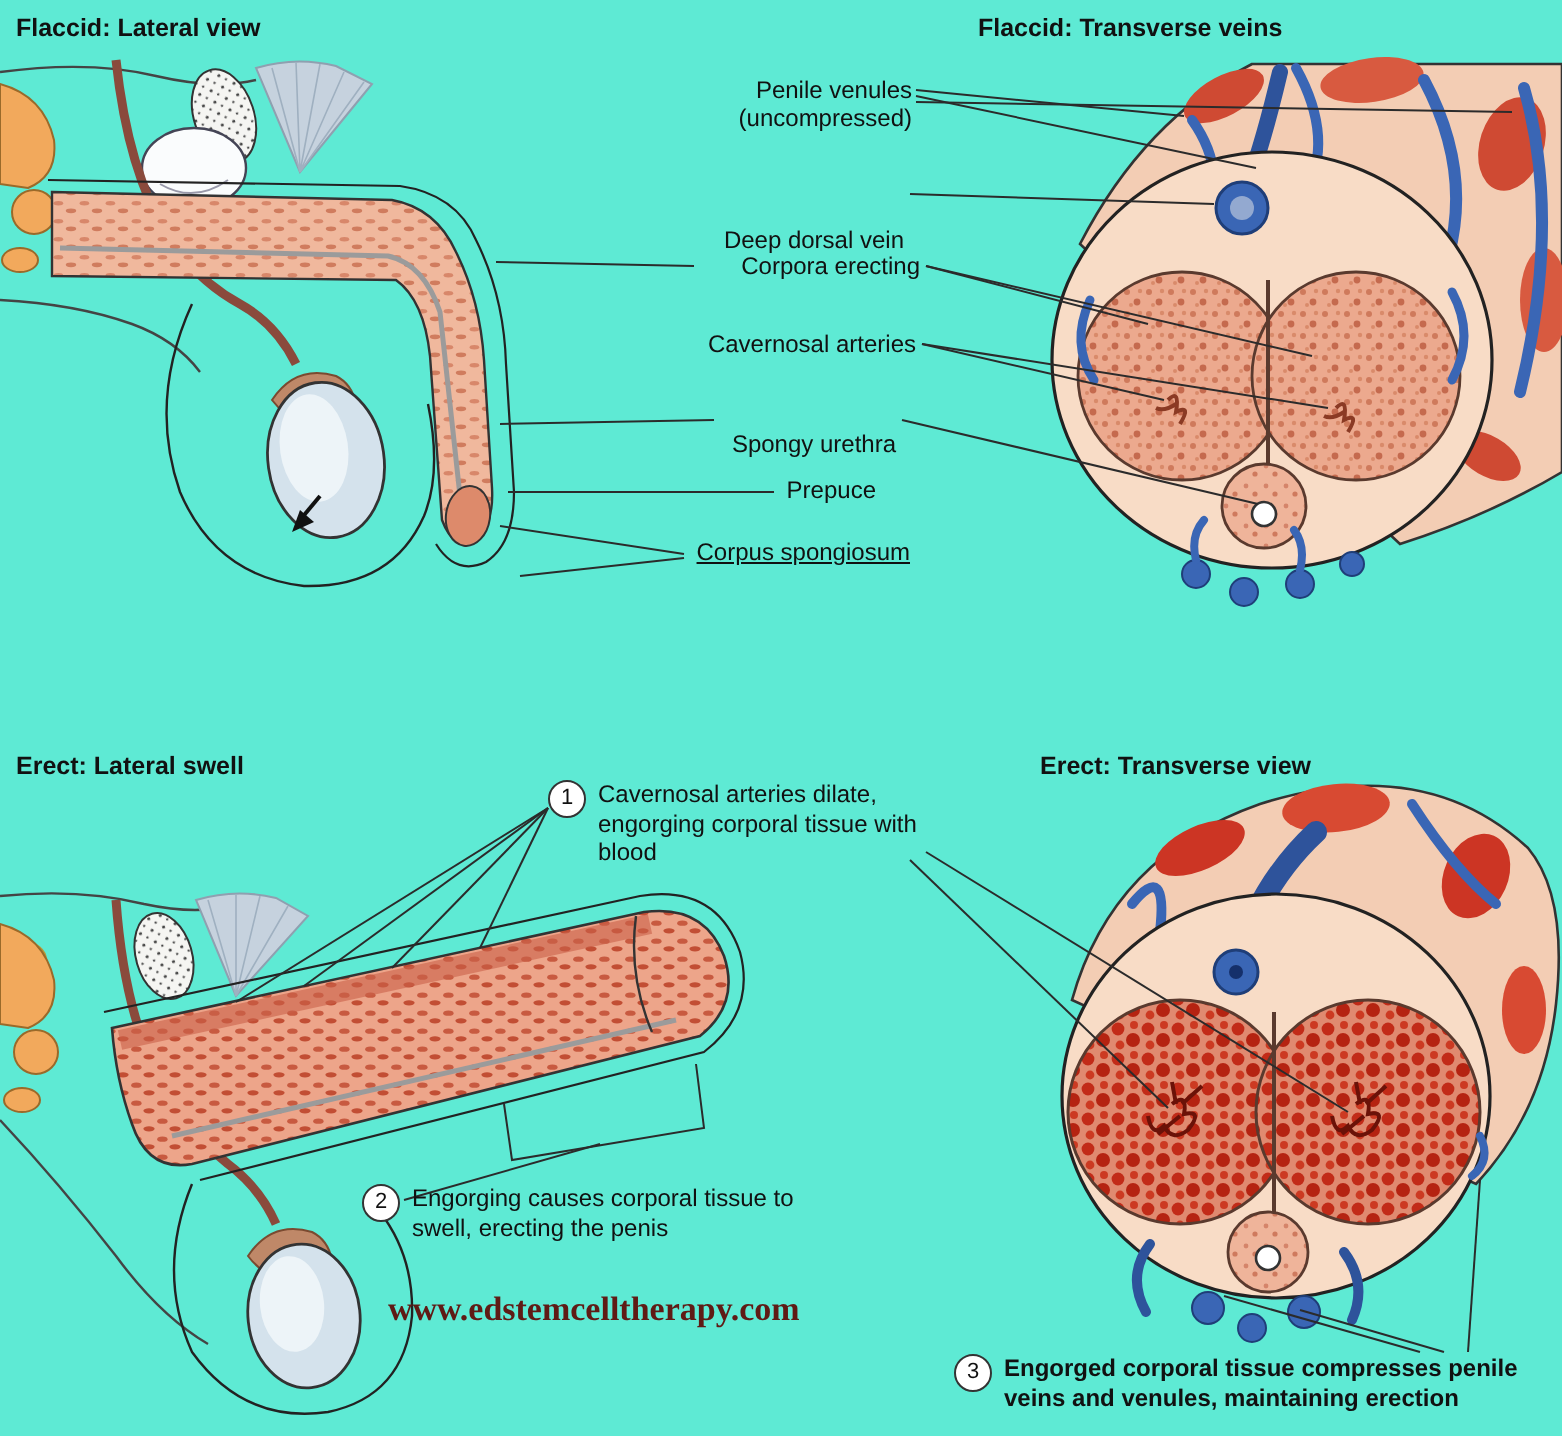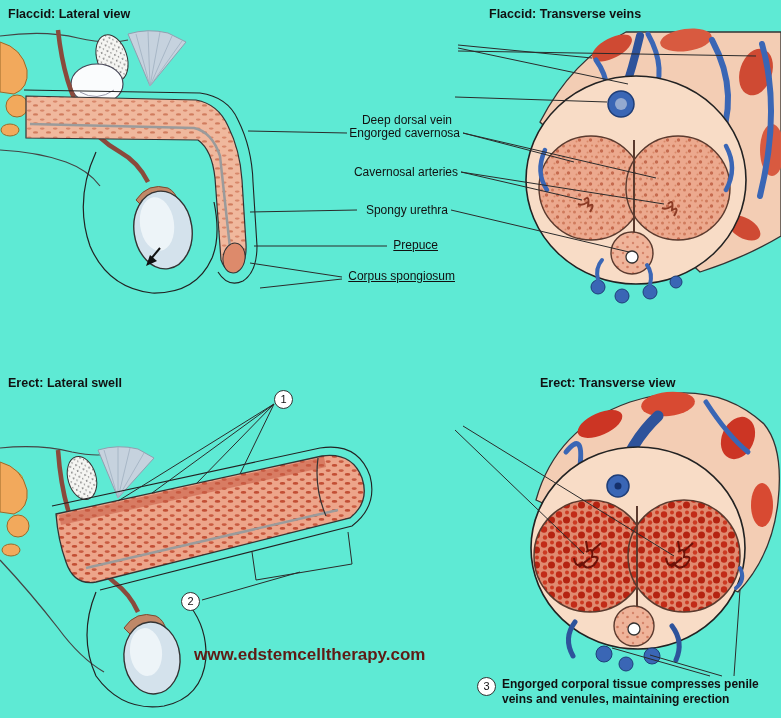--- a/index.html
+++ b/index.html
@@ -4,32 +4,32 @@
 <style>
   html,body{margin:0;padding:0;background:#fff;}
   .canvas{position:relative;width:781px;height:718px;background:#5eead4;overflow:hidden;
           font-family:"Liberation Sans",sans-serif;color:#111;}
   .art{position:absolute;left:0;top:0;}
   .title{position:absolute;font-size:12.5px;font-weight:bold;white-space:nowrap;}
   .lbl{position:absolute;font-size:12px;line-height:1.18;text-align:right;}
   .step{position:absolute;display:flex;align-items:flex-start;gap:6px;font-size:12px;line-height:1.22;}
   .num{flex:none;width:17px;height:17px;border:1.3px solid #333;border-radius:50%;
        display:flex;align-items:center;justify-content:center;font-size:11px;background:#fff;}
-  .watermark{position:absolute;font-family:Liberation Sans, sans-serif;font-weight:bold;
+  .watermark{position:absolute;font-family:Liberation Serif, serif;font-weight:bold;
              font-size:17px;color:var(--watermark,#5f1b15);white-space:nowrap;}
   
   .lbl-venules{left:338px;top:38px;width:118px;}
   .lbl-dorsal{left:340px;top:90px;width:112px;margin-top:23px;}
   .lbl-corpora{left:340px;top:126px;width:120px;}
   .lbl-arteries{left:340px;top:165px;width:118px;}
-  .lbl-urethra{left:340px;top:203px;width:108px;}
-  .lbl-prepuce{left:340px;top:238px;width:98px;text-decoration:underline;}
+  .lbl-urethra{left:340px;top:215px;width:108px;}
+  .lbl-prepuce{left:340px;top:238px;width:98px;}
   .lbl-spongiosum{left:335px;top:269px;width:120px;text-decoration:underline;}
   .t-fl{left:8px;top:7px;}   .t-ft{left:489px;top:7px;}
-  .t-el{left:8px;top:376px;} .t-et{left:540px;top:376px;}
+  .t-el{left:8px;top:376px;} .t-et{left:520px;top:376px;}
   .step1{left:274px;top:390px;} .step1 .txt{width:170px;}
   .step2{left:181px;top:592px;} .step2 .txt{width:205px;}
   .step3{left:477px;top:677px;} .step3 .txt{width:272px;font-weight:bold;}
   .watermark{left:194px;top:645px;}
 </style>
 </head>
 <body>
 
 <div class="canvas">
 
@@ -254,32 +254,35 @@
     <line x1="722" y1="676" x2="650" y2="655"></line>
     <line x1="734" y1="676" x2="740" y2="590"></line>
   </g>
 </svg>
 
 <div class="title t-fl">Flaccid: Lateral view</div>
 <div class="title t-ft">Flaccid: Transverse veins</div>
 <div class="title t-el">Erect: Lateral swell</div>
 <div class="title t-et">Erect: Transverse view</div>
 
+<div class="lbl lbl-venules">Penile venules (uncompressed)</div>
 <div class="lbl lbl-dorsal">Deep dorsal vein</div>
-<div class="lbl lbl-corpora">Engorged cavernosa</div>
+<div class="lbl lbl-corpora">Corpora erecting</div>
 <div class="lbl lbl-arteries">Cavernosal arteries</div>
 <div class="lbl lbl-urethra">Spongy urethra</div>
 <div class="lbl lbl-prepuce">Prepuce</div>
 <div class="lbl lbl-spongiosum">Corpus spongiosum</div>
 
 <div class="step step1">
   <span class="num">1</span>
+  <span class="txt">Cavernosal arteries dilate, engorging corporal tissue with blood</span>
 </div>
 <div class="step step2">
   <span class="num">2</span>
+  <span class="txt">Engorging causes corporal tissue to swell, erecting the penis</span>
 </div>
 <div class="step step3">
   <span class="num">3</span>
   <span class="txt">Engorged corporal tissue compresses penile veins and venules, maintaining erection</span>
 </div>
 
 <div class="watermark">www.edstemcelltherapy.com</div>
 
 </div>
 

